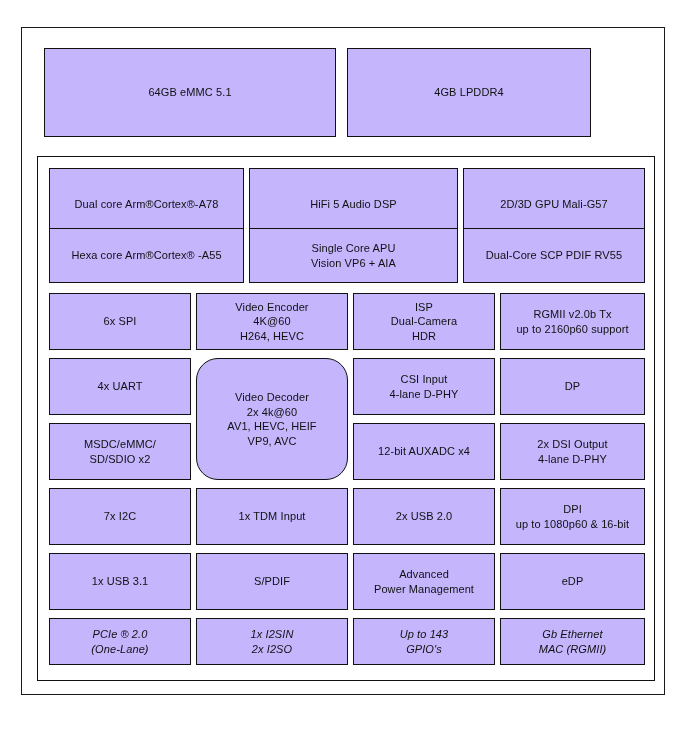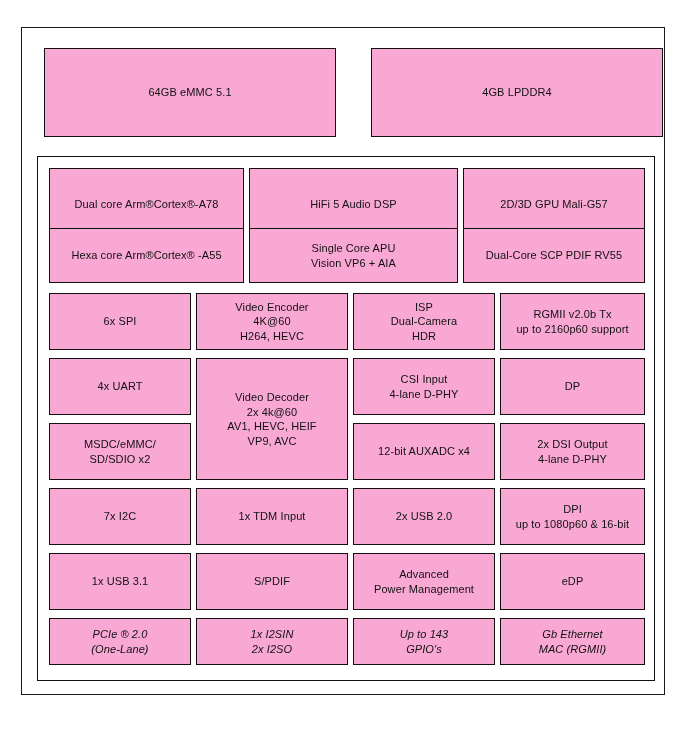--- a/index.html
+++ b/index.html
@@ -18,35 +18,35 @@
     border:1.5px solid #1a1a1a;
     background:#ffffff;
     box-sizing:border-box;
   }
 
   
   .blk{
     position:absolute;
     box-sizing:border-box;
     border:1.5px solid #111111;
-    background:#f9a8d4;
+    background:#c4b5fd;
     display:flex;
     align-items:center;
     justify-content:center;
     text-align:center;
     font-size:11px;
     line-height:14.5px;
     letter-spacing:.1px;
     white-space:pre-line;
     padding:8px 3px;
   }
 
   
   #mem-emmc{ left:22px;  top:20px;  width:292px; height:89px; }
-  #mem-ddr { left:349px; top:20px;  width:292px; height:89px; }
+  #mem-ddr { left:325px; top:20px;  width:244px; height:89px; }
 
   
   #soc-frame{
     position:absolute;
     left:15px; top:128px;
     width:618px; height:525px;
     border:1.5px solid #111111;
     background:#ffffff;
     box-sizing:border-box;
   }
@@ -65,21 +65,21 @@
   .p4{ left:462px; width:145px; }
 
   .q1{ top:136px; height:57px; }
   .q2{ top:201px; height:57px; }
   .q3{ top:266px; height:57px; }
   .q4{ top:331px; height:57px; }
   .q5{ top:396px; height:57px; }
   .q6{ top:461px; height:47px;font-style:italic; }
 
   
-  #blk-video-decoder{ top:201px; height:122px; }
+  #blk-video-decoder{ top:201px; height:122px;border-radius:22px; }
 </style>
 </head>
 <body>
 
 <div id="chip-frame">
 
   <div class="blk" id="mem-emmc">64GB eMMC 5.1</div>
 
   <div class="blk" id="mem-ddr">4GB LPDDR4</div>
 

